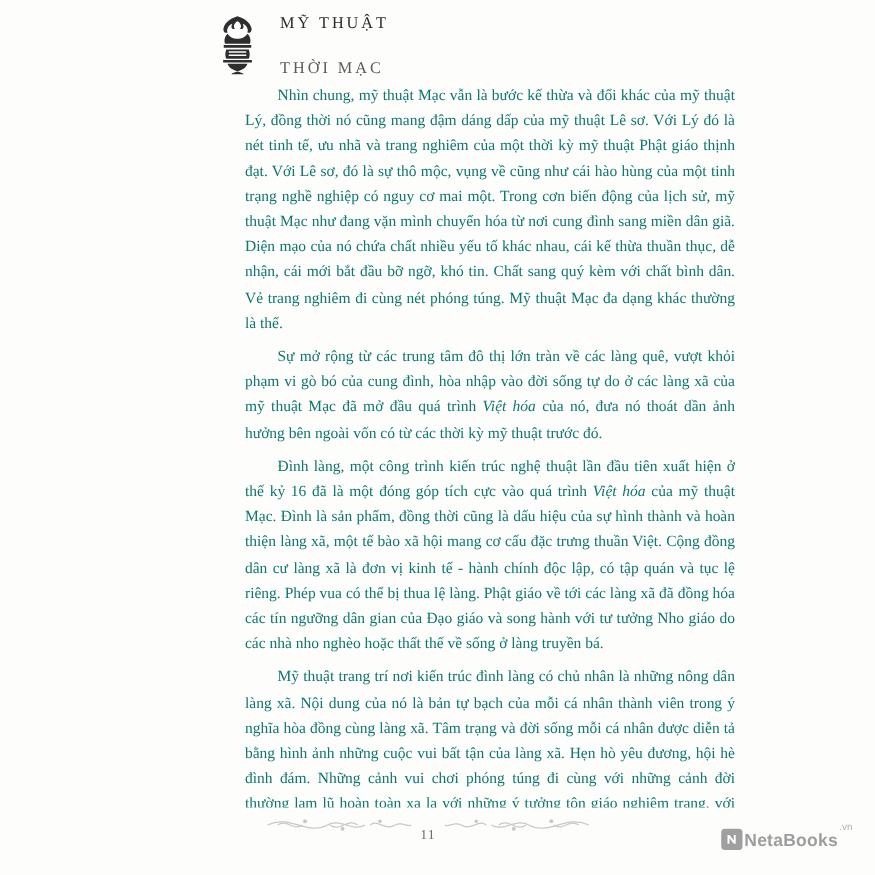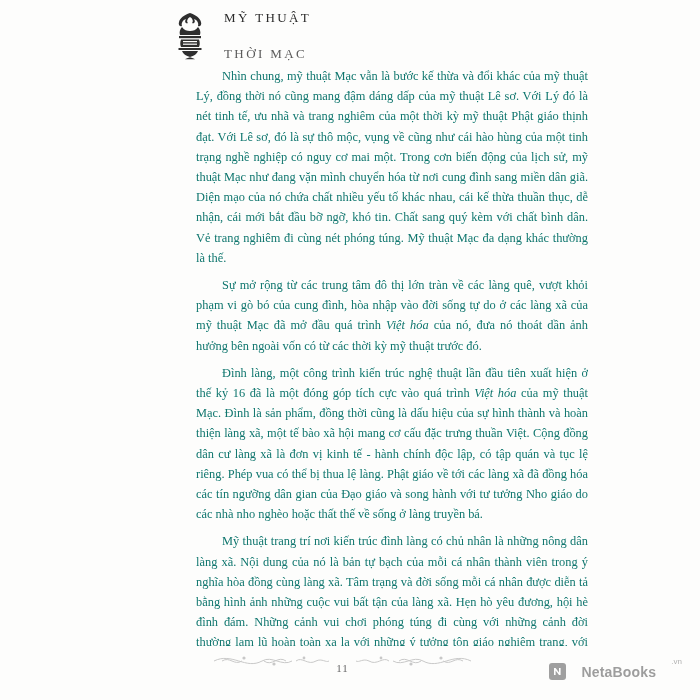--- a/index.html
+++ b/index.html
@@ -115,21 +115,21 @@
     margin: 0 6px;
   }
 
   
   .watermark {
     position: absolute;
     right: 18px;
     bottom: 14px;
     display: flex;
     align-items: center;
-    gap: 15px;
+    gap: 1px;
     opacity: .85;
   }
   .wm-logo {
     width: 17px;
     height: 17px;
     border-radius: 3px;
     background: #8f8f8f;
     display: flex;
     align-items: center;
     justify-content: center;

